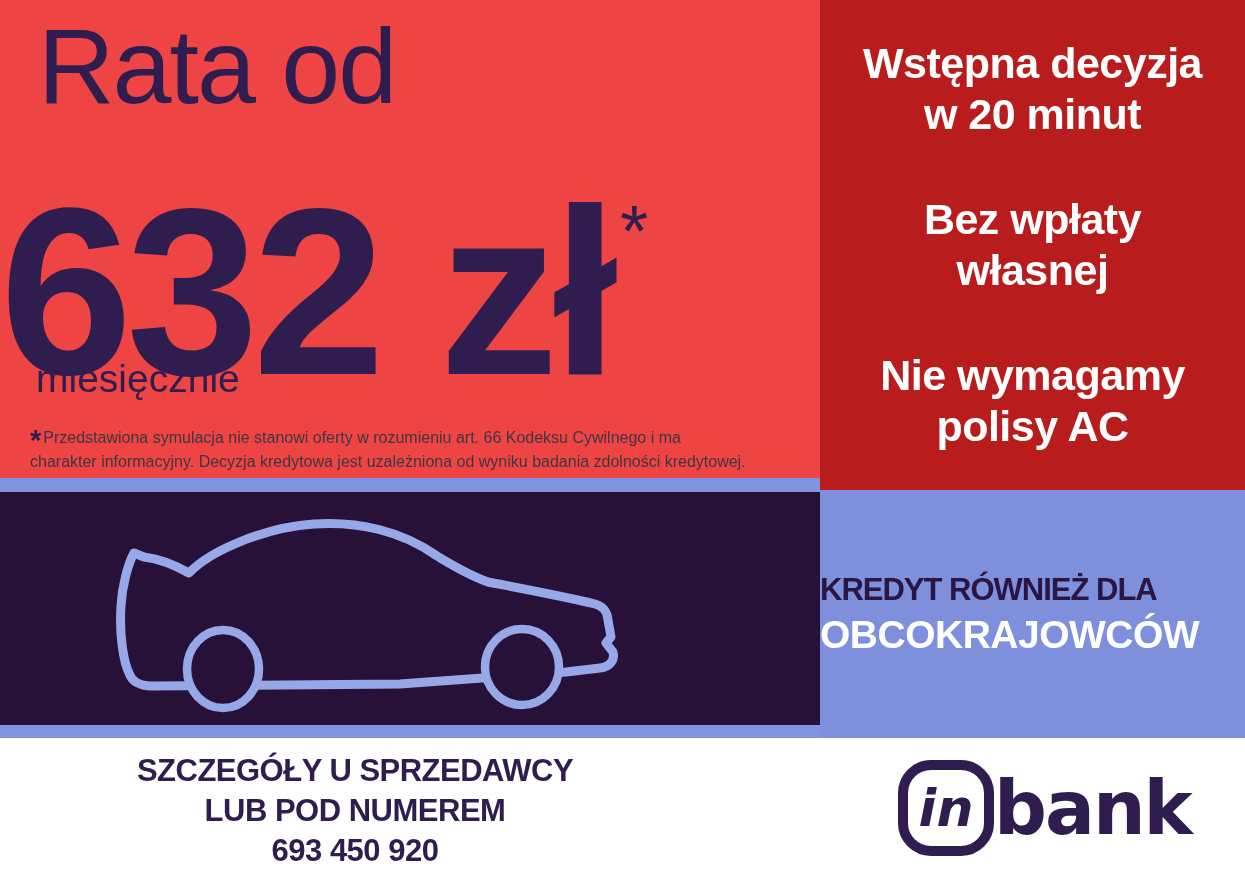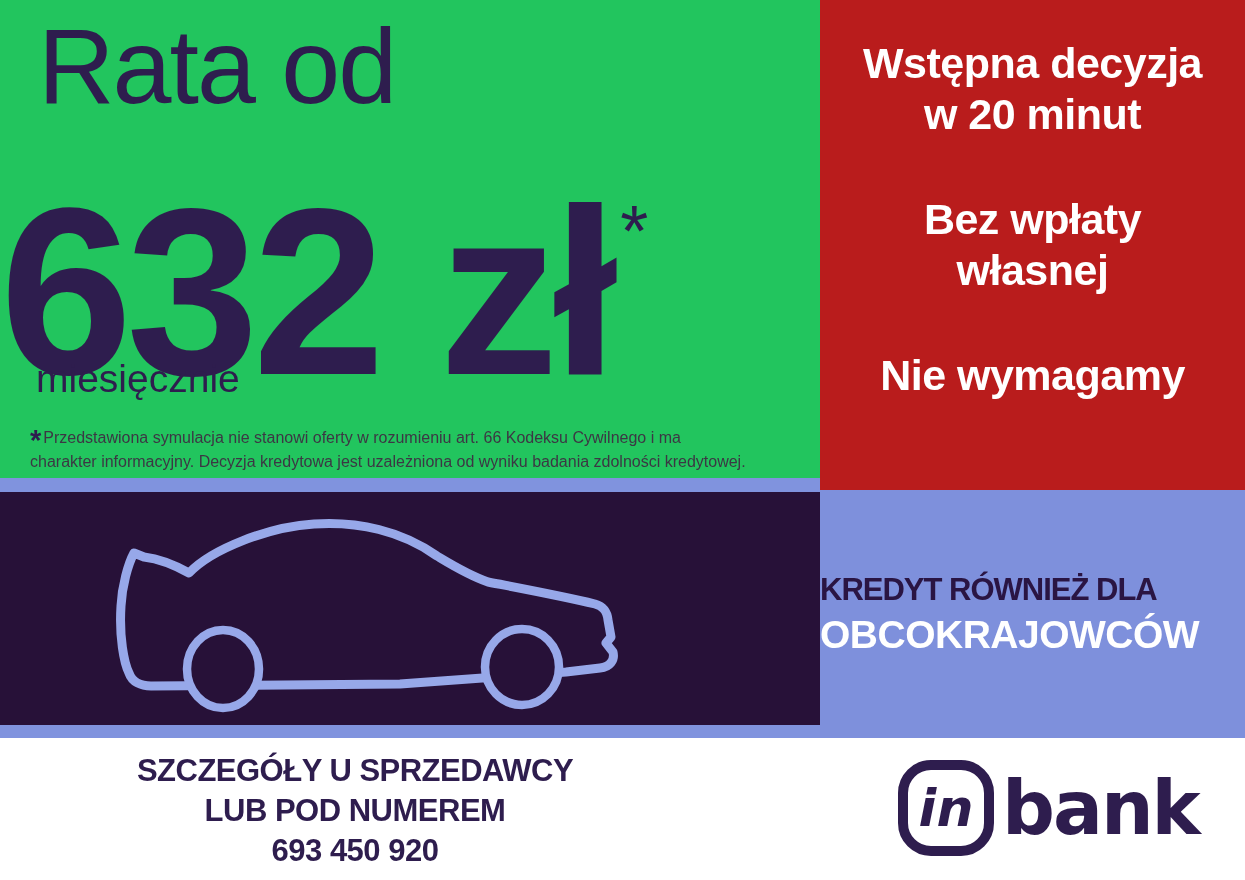--- a/index.html
+++ b/index.html
@@ -6,21 +6,21 @@
   body { font-family: "Liberation Sans", sans-serif; }
   .banner {
     position: relative;
     width: 1245px;
     height: 880px;
     background: #ffffff;
     overflow: hidden;
   }
   
   .left-col { position: absolute; left: 0; top: 0; width: 820px; height: 738px; }
-  .hero { position: relative; width: 820px; height: 478px; background: #22c55e; }
+  .hero { position: relative; width: 820px; height: 478px; background: #ef4444; }
   .hero-heading {
     position: absolute; left: 38px; top: 8px;
     font-size: 106px; font-weight: 500; letter-spacing: -2px;
     color: #2e1d4e; line-height: 1.1;
   }
   .price {
     position: absolute; left: 0; top: 112px; width: 100%;
     text-align: left; font-size: 238px; font-weight: 700;
     letter-spacing: -6px; line-height: 238px; color: #2e1d4e;
     white-space: nowrap;
@@ -61,21 +61,21 @@
   .footer { position: absolute; left: 0; top: 738px; width: 1104px; height: 142px; background: #ffffff; }
   .contact {
     position: absolute; left: 55px; top: 13px; width: 600px;
     text-align: center; font-size: 31px; font-weight: 700; letter-spacing: -0.5px;
     color: #2e1d4e; line-height: 40px;
   }
   .logo { position: absolute; left: 898px; top: 22px; display: flex; align-items: center; }
   .logo-bank {
     font-family: "DejaVu Sans", sans-serif;
     font-size: 74px; font-weight: 700; color: #2e1d4e;
-    letter-spacing: -2px; margin-left: 8px; line-height: 96px;
+    letter-spacing: -2px; line-height: 96px;
   }
 </style>
 </head>
 <body>
 
 <div class="banner">
 
   <div class="left-col">
     <div class="hero">
       <div class="hero-heading">Rata od</div>
@@ -102,20 +102,21 @@
       <div class="benefit">
         <span>Wstępna decyzja</span><br>
         <span>w 20 minut</span>
       </div>
       <div class="benefit">
         <span>Bez wpłaty</span><br>
         <span>własnej</span>
       </div>
       <div class="benefit">
         <span>Nie wymagamy</span><br>
+        <span>polisy AC</span>
       </div>
     </div>
     <div class="blue-panel">
       <div class="promo-line1">KREDYT RÓWNIEŻ DLA</div>
       <div class="promo-line2">OBCOKRAJOWCÓW</div>
     </div>
   </div>
 
   <div class="footer">
     <div class="contact">

